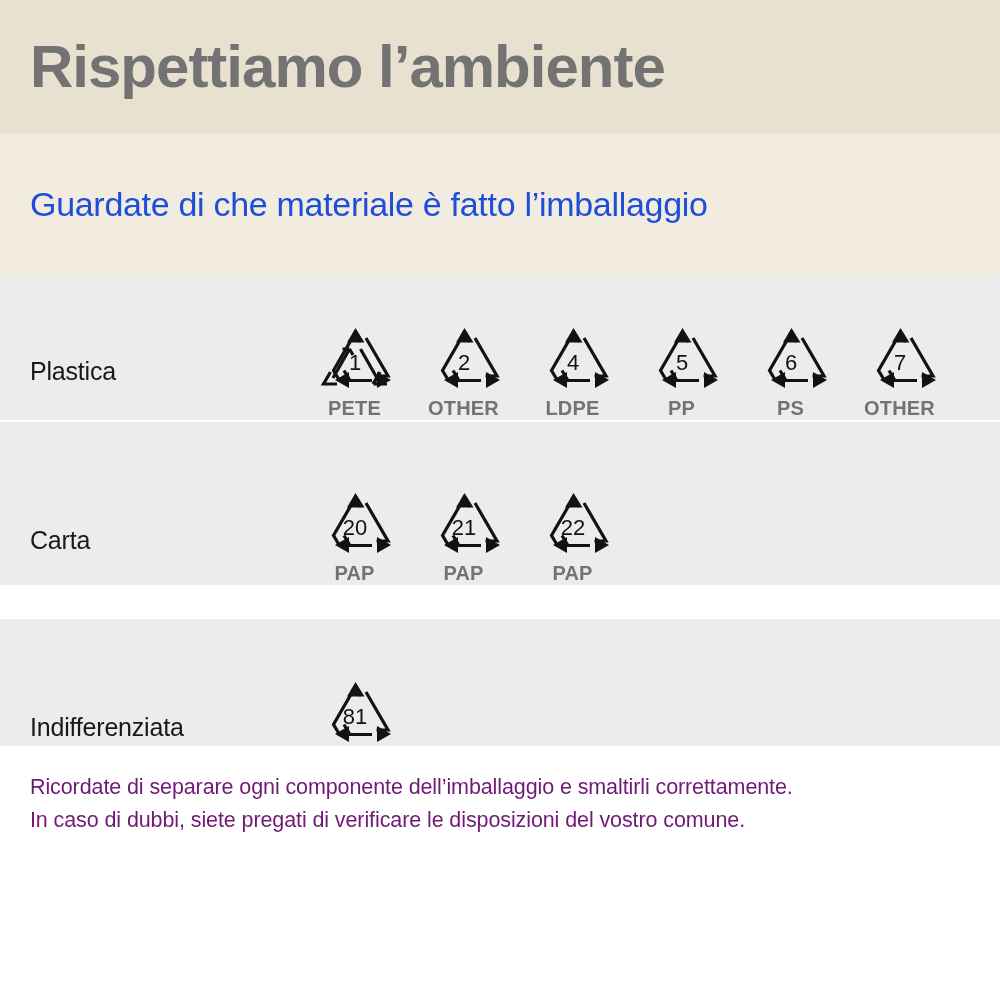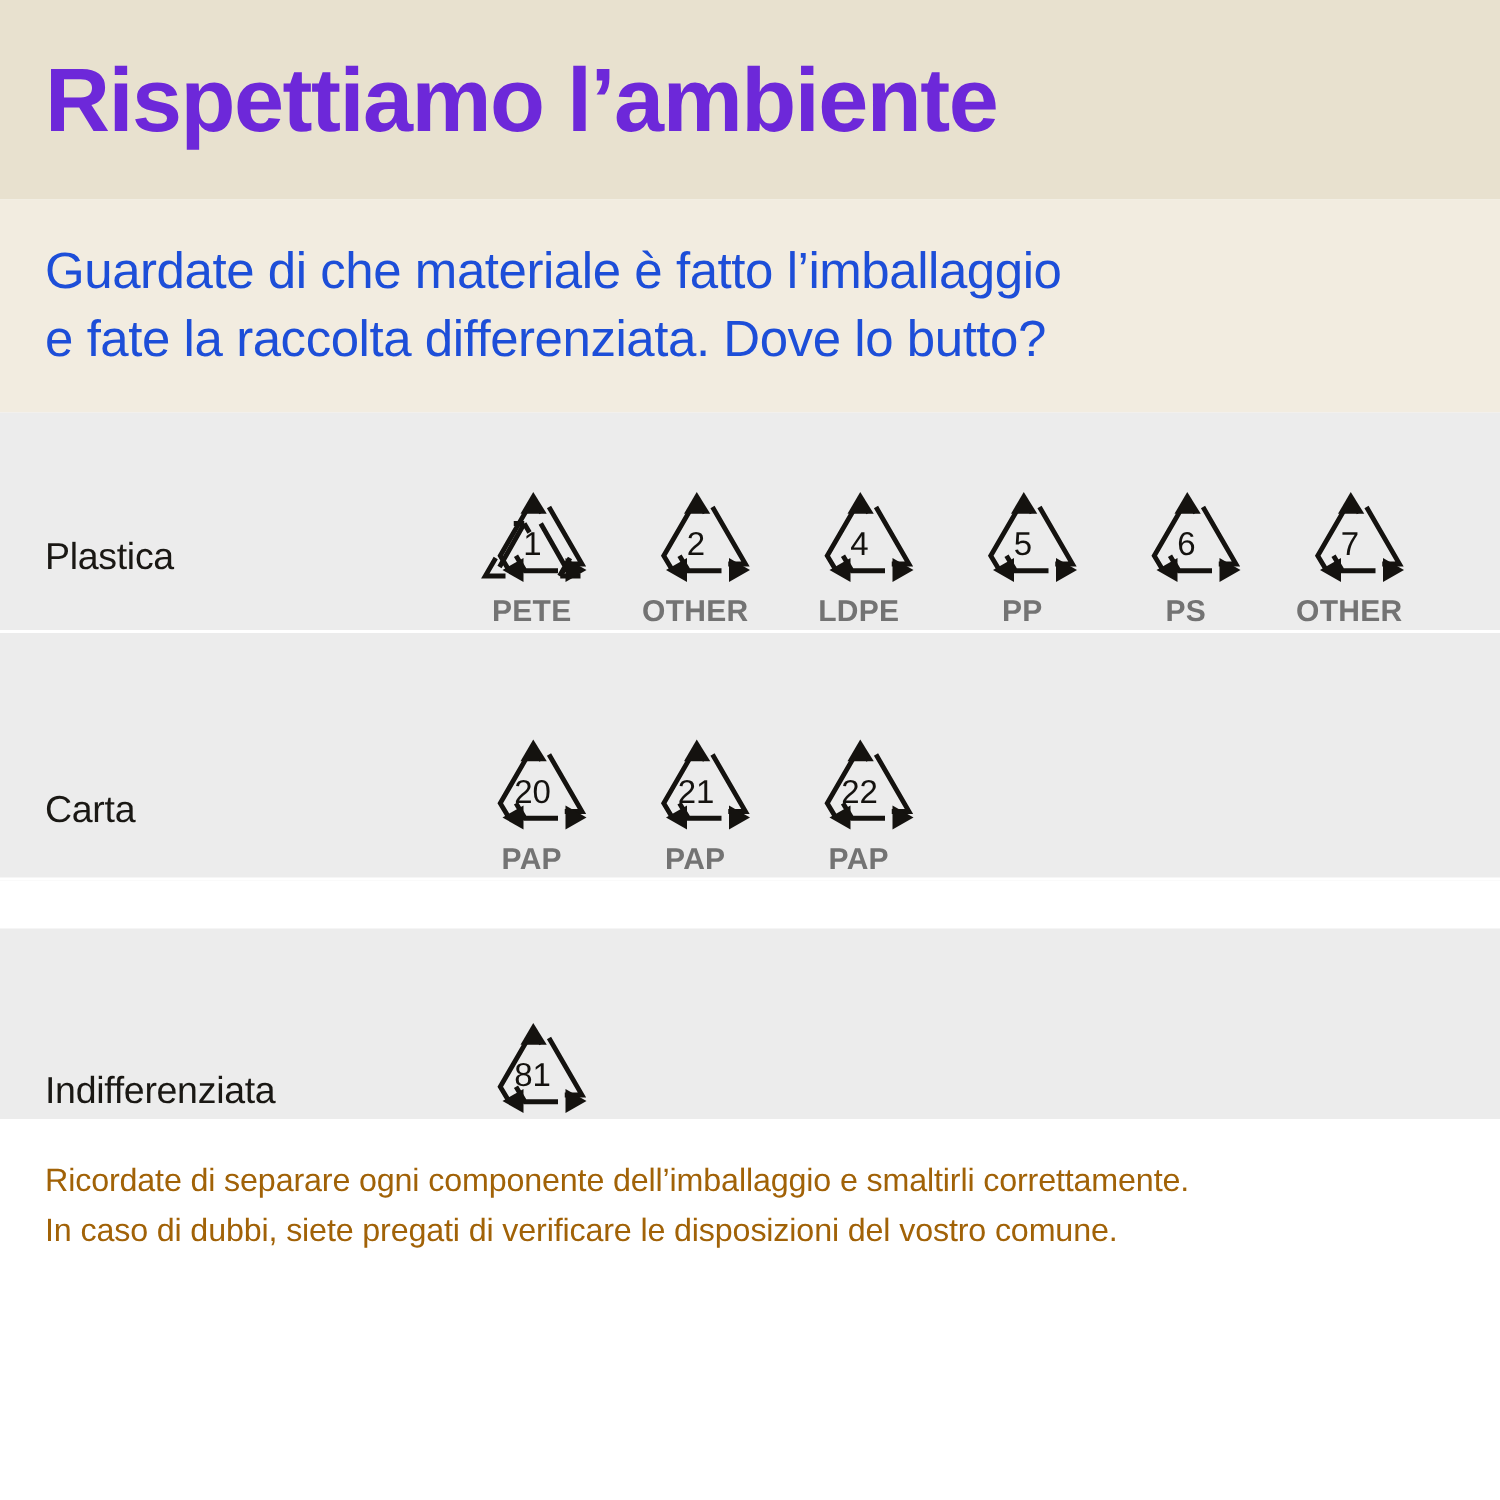--- a/index.html
+++ b/index.html
@@ -28,21 +28,21 @@
     width: 1000px;
     height: 133px;
     background: #e8e1cf;
     display: flex;
     align-items: center;
   }
   .header-title {
     margin-left: 30px;
     font-size: 60px;
     font-weight: 700;
-    color: #6d28d9;
+    color: #737373;
     letter-spacing: -1.0px;
     line-height: 1;
     white-space: nowrap;
   }
 
   
   .subtitle-band {
     position: absolute;
     left: 0; top: 133px;
     width: 1000px;
@@ -133,21 +133,21 @@
     width: 1000px;
     height: 115px;
     background: #ffffff;
     display: flex;
     flex-direction: column;
     justify-content: center;
   }
   .note-line {
     margin-left: 30px;
     font-size: 21.5px;
-    color: #a16207;
+    color: #701a75;
     line-height: 1.5;
     letter-spacing: -0.1px;
     white-space: nowrap;
   }
 
   
   .brand-bar {
     position: absolute;
     left: 0; top: 861px;
     width: 1000px;
@@ -174,21 +174,20 @@
 <body>
 
 <div class="page">
 
   <div class="header-band">
     <div class="header-title">Rispettiamo l’ambiente</div>
   </div>
 
   <div class="subtitle-band">
     <div class="subtitle-line">Guardate di che materiale è fatto l’imballaggio</div>
-    <div class="subtitle-line">e fate la raccolta differenziata.  Dove lo butto?</div>
   </div>
 
   <div class="rows">
 
     <div class="mat-row r1">
       <div class="row-label">Plastica</div>
       <div class="symbols">
 
         <div class="sym">
           <svg width="92" height="76" viewBox="0 0 92 76">

